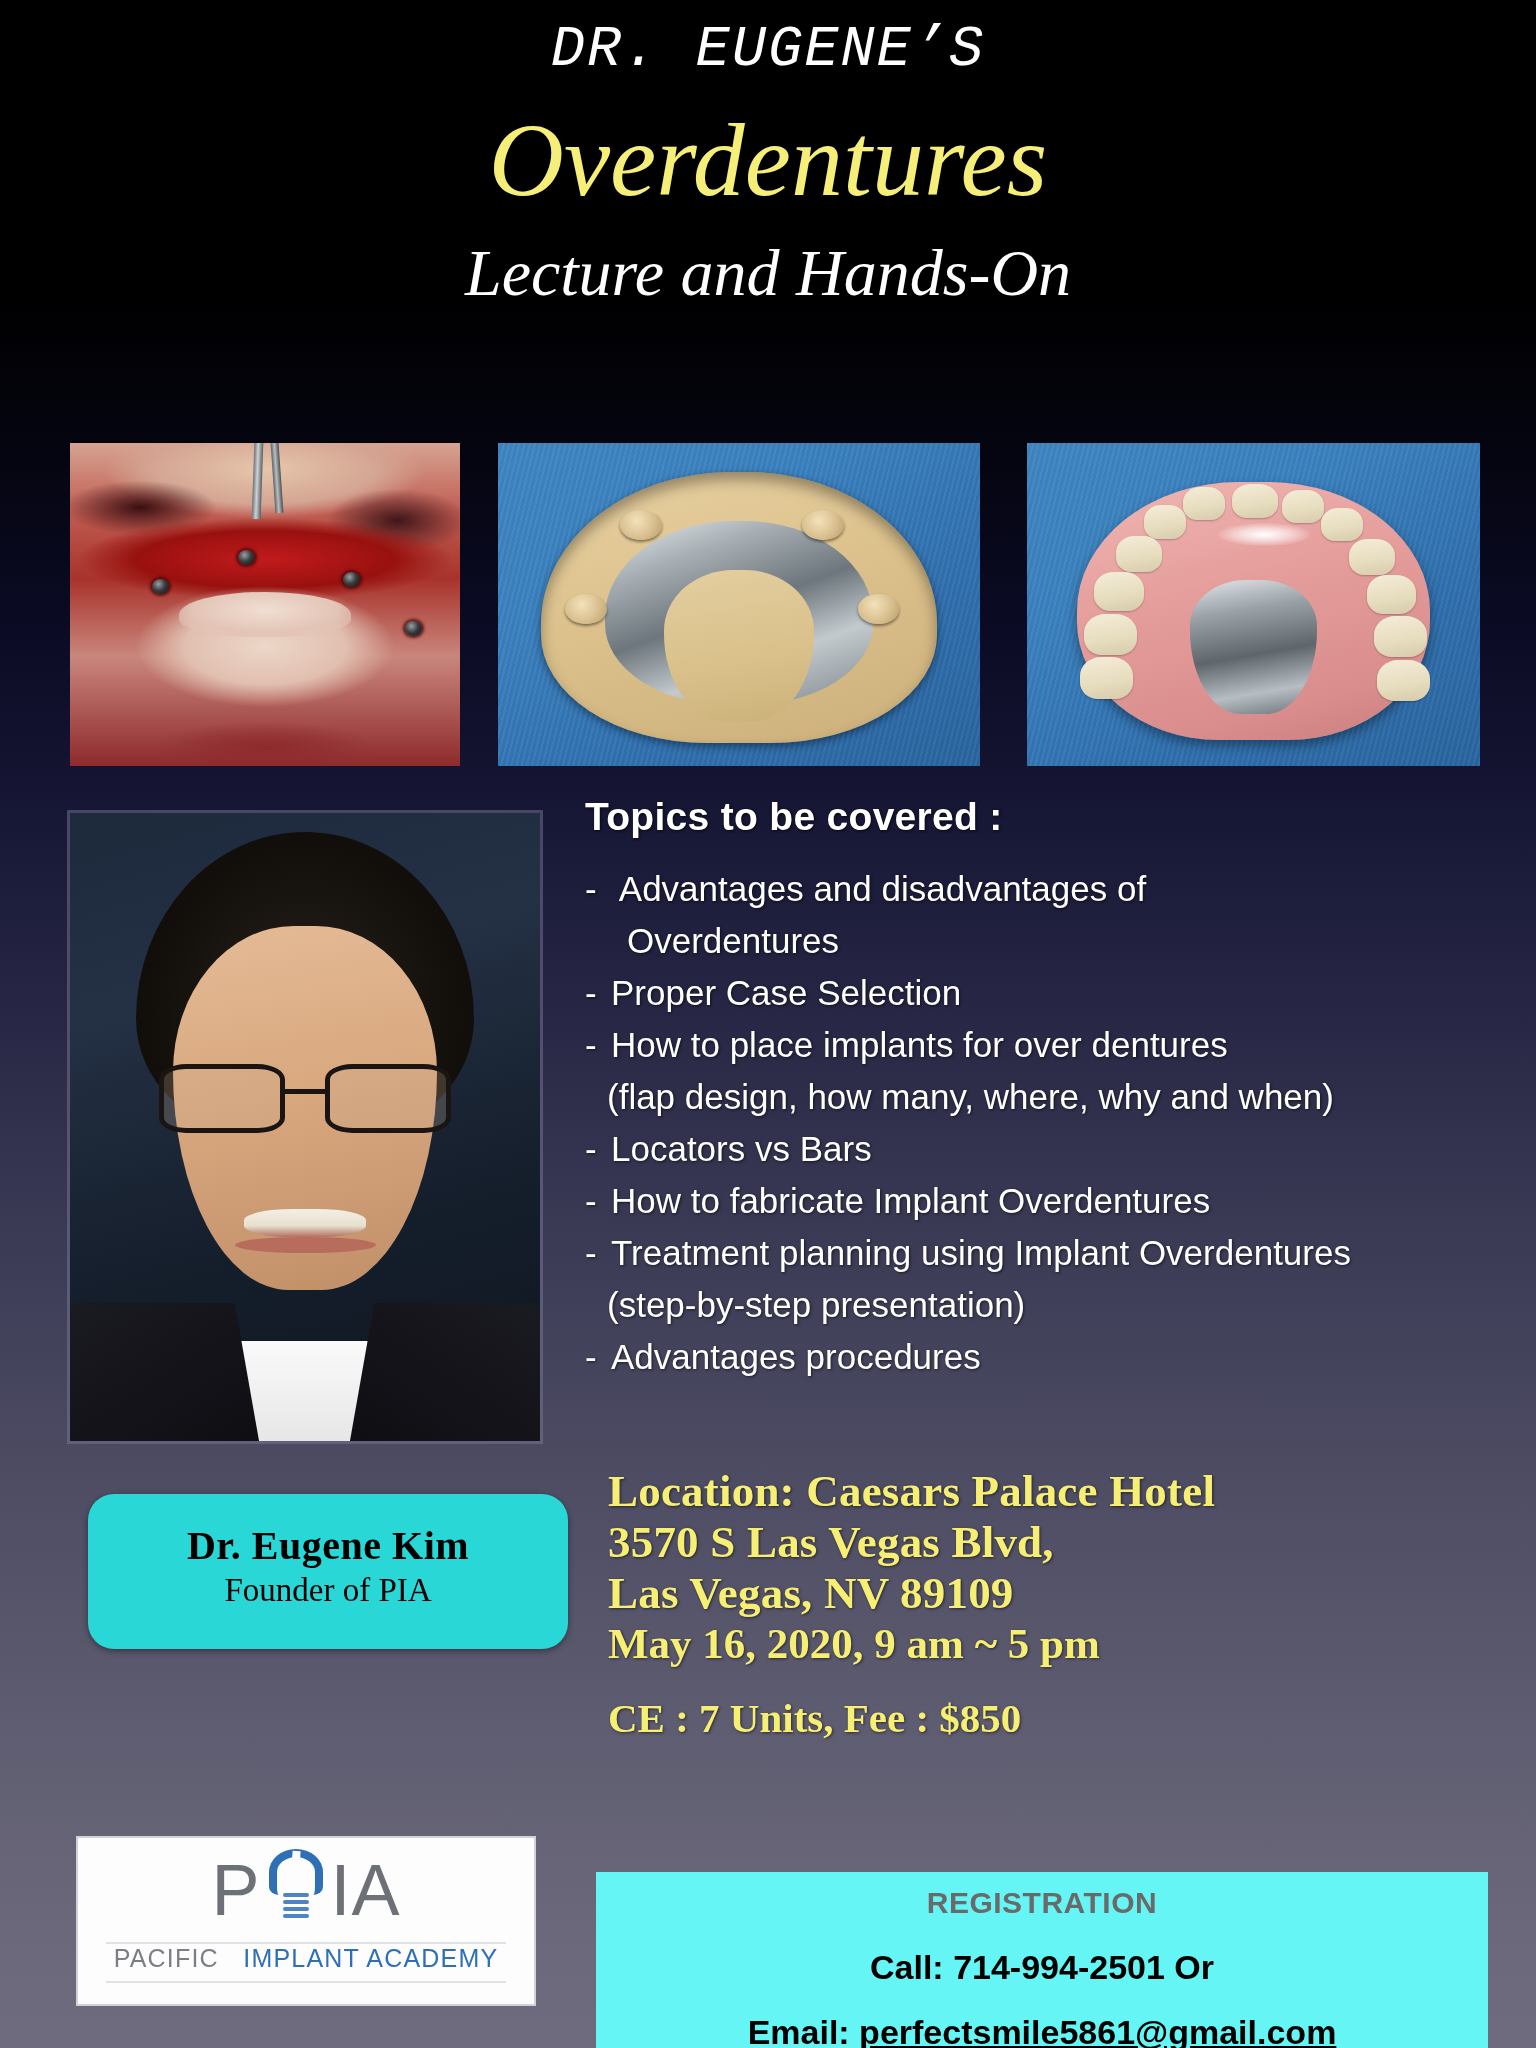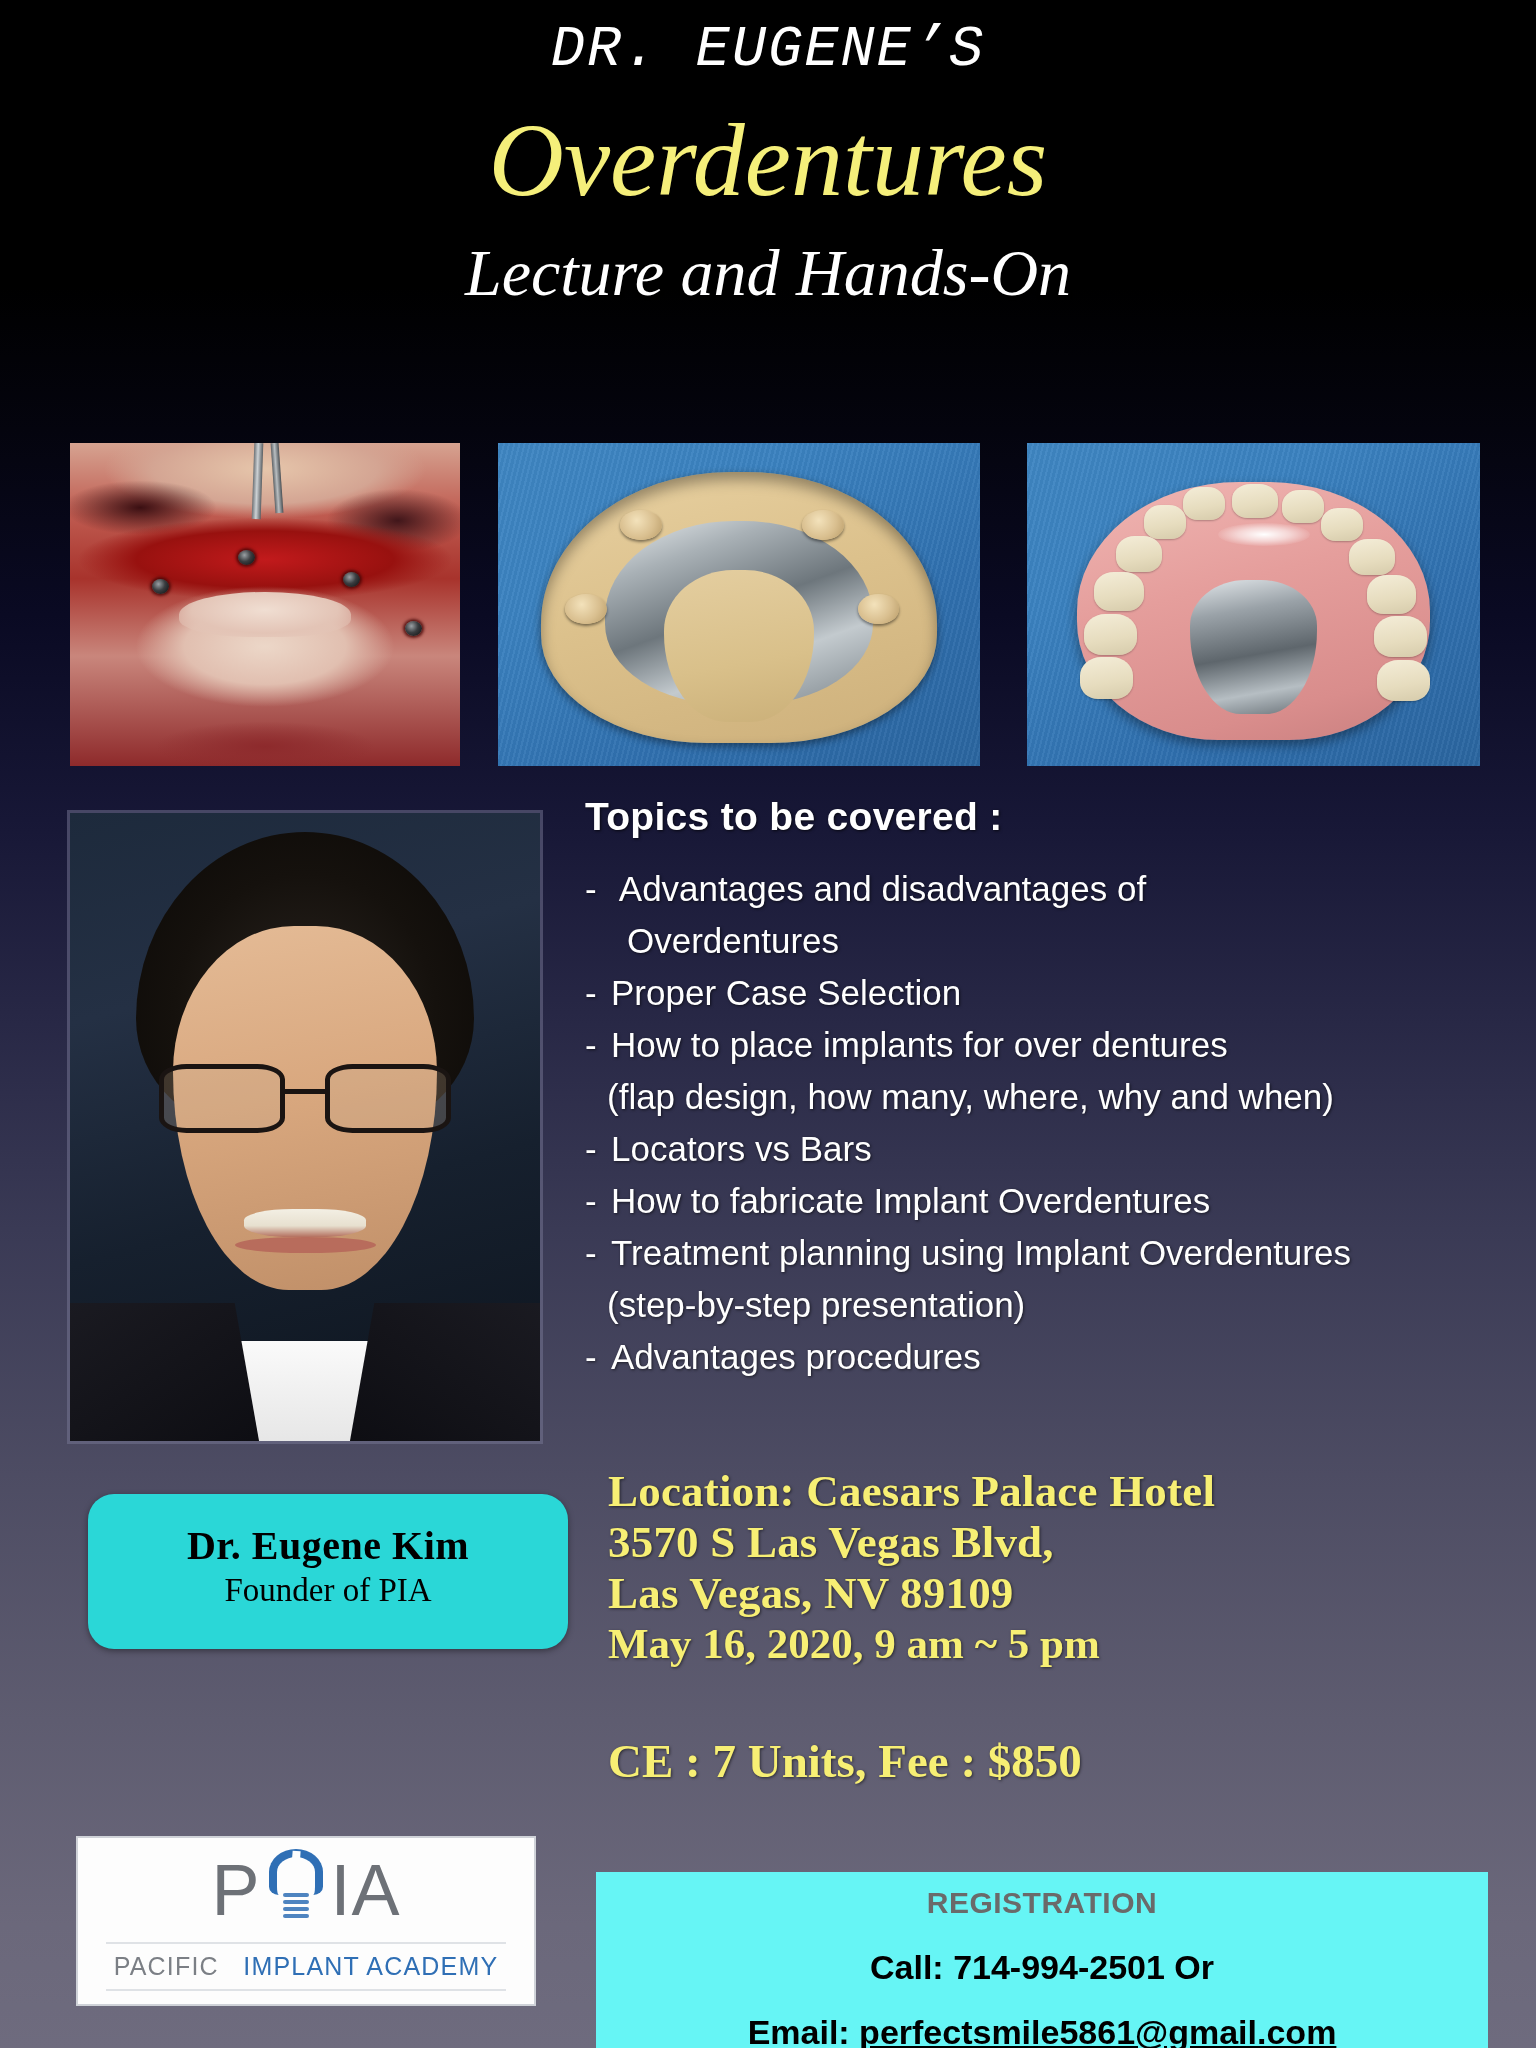--- a/index.html
+++ b/index.html
@@ -165,38 +165,38 @@
   #badge .n1{font-size:40px;font-weight:bold;line-height:48px;letter-spacing:.5px;}
   #badge .n2{font-size:33px;line-height:41px;}
   #badge .n3{font-size:33px;line-height:41px;}
 
   
   #details{position:absolute;left:608px;top:1466px;width:900px;color:#f7ef74;
     font-family:"Liberation Serif", serif;font-weight:bold;
     text-shadow:1px 1px 3px rgba(0,0,0,.55);}
   #details .big{font-size:45px;line-height:51px;letter-spacing:.2px;}
   #details .dt{font-size:43px;}
-  #details .fee{font-size:47px;margin-top:66px;}
+  #details .fee{font-size:41px;margin-top:26px;}
 
   
   #logo{position:absolute;left:76px;top:1836px;width:460px;height:170px;
     background:#fdfdfd;border:2px solid #cfd2d8;}
   #logo .row{display:flex;align-items:center;justify-content:center;height:104px;gap:4px;}
   #logo .letter{font-family:"Liberation Sans", sans-serif;font-size:72px;color:#6d7177;
     font-weight:400;letter-spacing:1px;line-height:1;}
   #logo .implant{position:relative;width:62px;height:82px;}
   #logo .implant .crown{position:absolute;top:0;left:4px;width:54px;height:46px;
     border:8px solid #2f6fb5;border-bottom:none;border-radius:50% 50% 18% 18%;}
   #logo .implant .notch{position:absolute;top:2px;left:27px;width:8px;height:18px;
     background:#fdfdfd;transform:rotate(4deg);}
   #logo .implant .screw{position:absolute;top:44px;left:18px;width:26px;height:34px;}
   #logo .implant .screw i{display:block;height:4px;margin-bottom:3px;border-radius:2px;
     background:#2f6fb5;opacity:.85;}
   #logo .hr{height:2px;margin:0 28px;background:#dfe2e6;}
-  #logo .sub{text-align:center;font-size:25px;letter-spacing:1.2px;margin-top:8px;
+  #logo .sub{text-align:center;font-size:25px;letter-spacing:1.2px;
     font-family:"Liberation Sans", sans-serif;}
   #logo .sub .g{color:#7b7f85;}
   #logo .sub .b{color:#2f6fb5;}
 
   
   #reg{position:absolute;left:596px;top:1872px;width:892px;height:185px;
     background:#66f5f5;text-align:center;color:#000;}
   #reg .rtitle{font-size:30px;font-weight:bold;color:#6a6a6a;letter-spacing:.5px;
     padding-top:14px;}
   #reg .rline{font-size:34px;font-weight:bold;margin-top:28px;}

